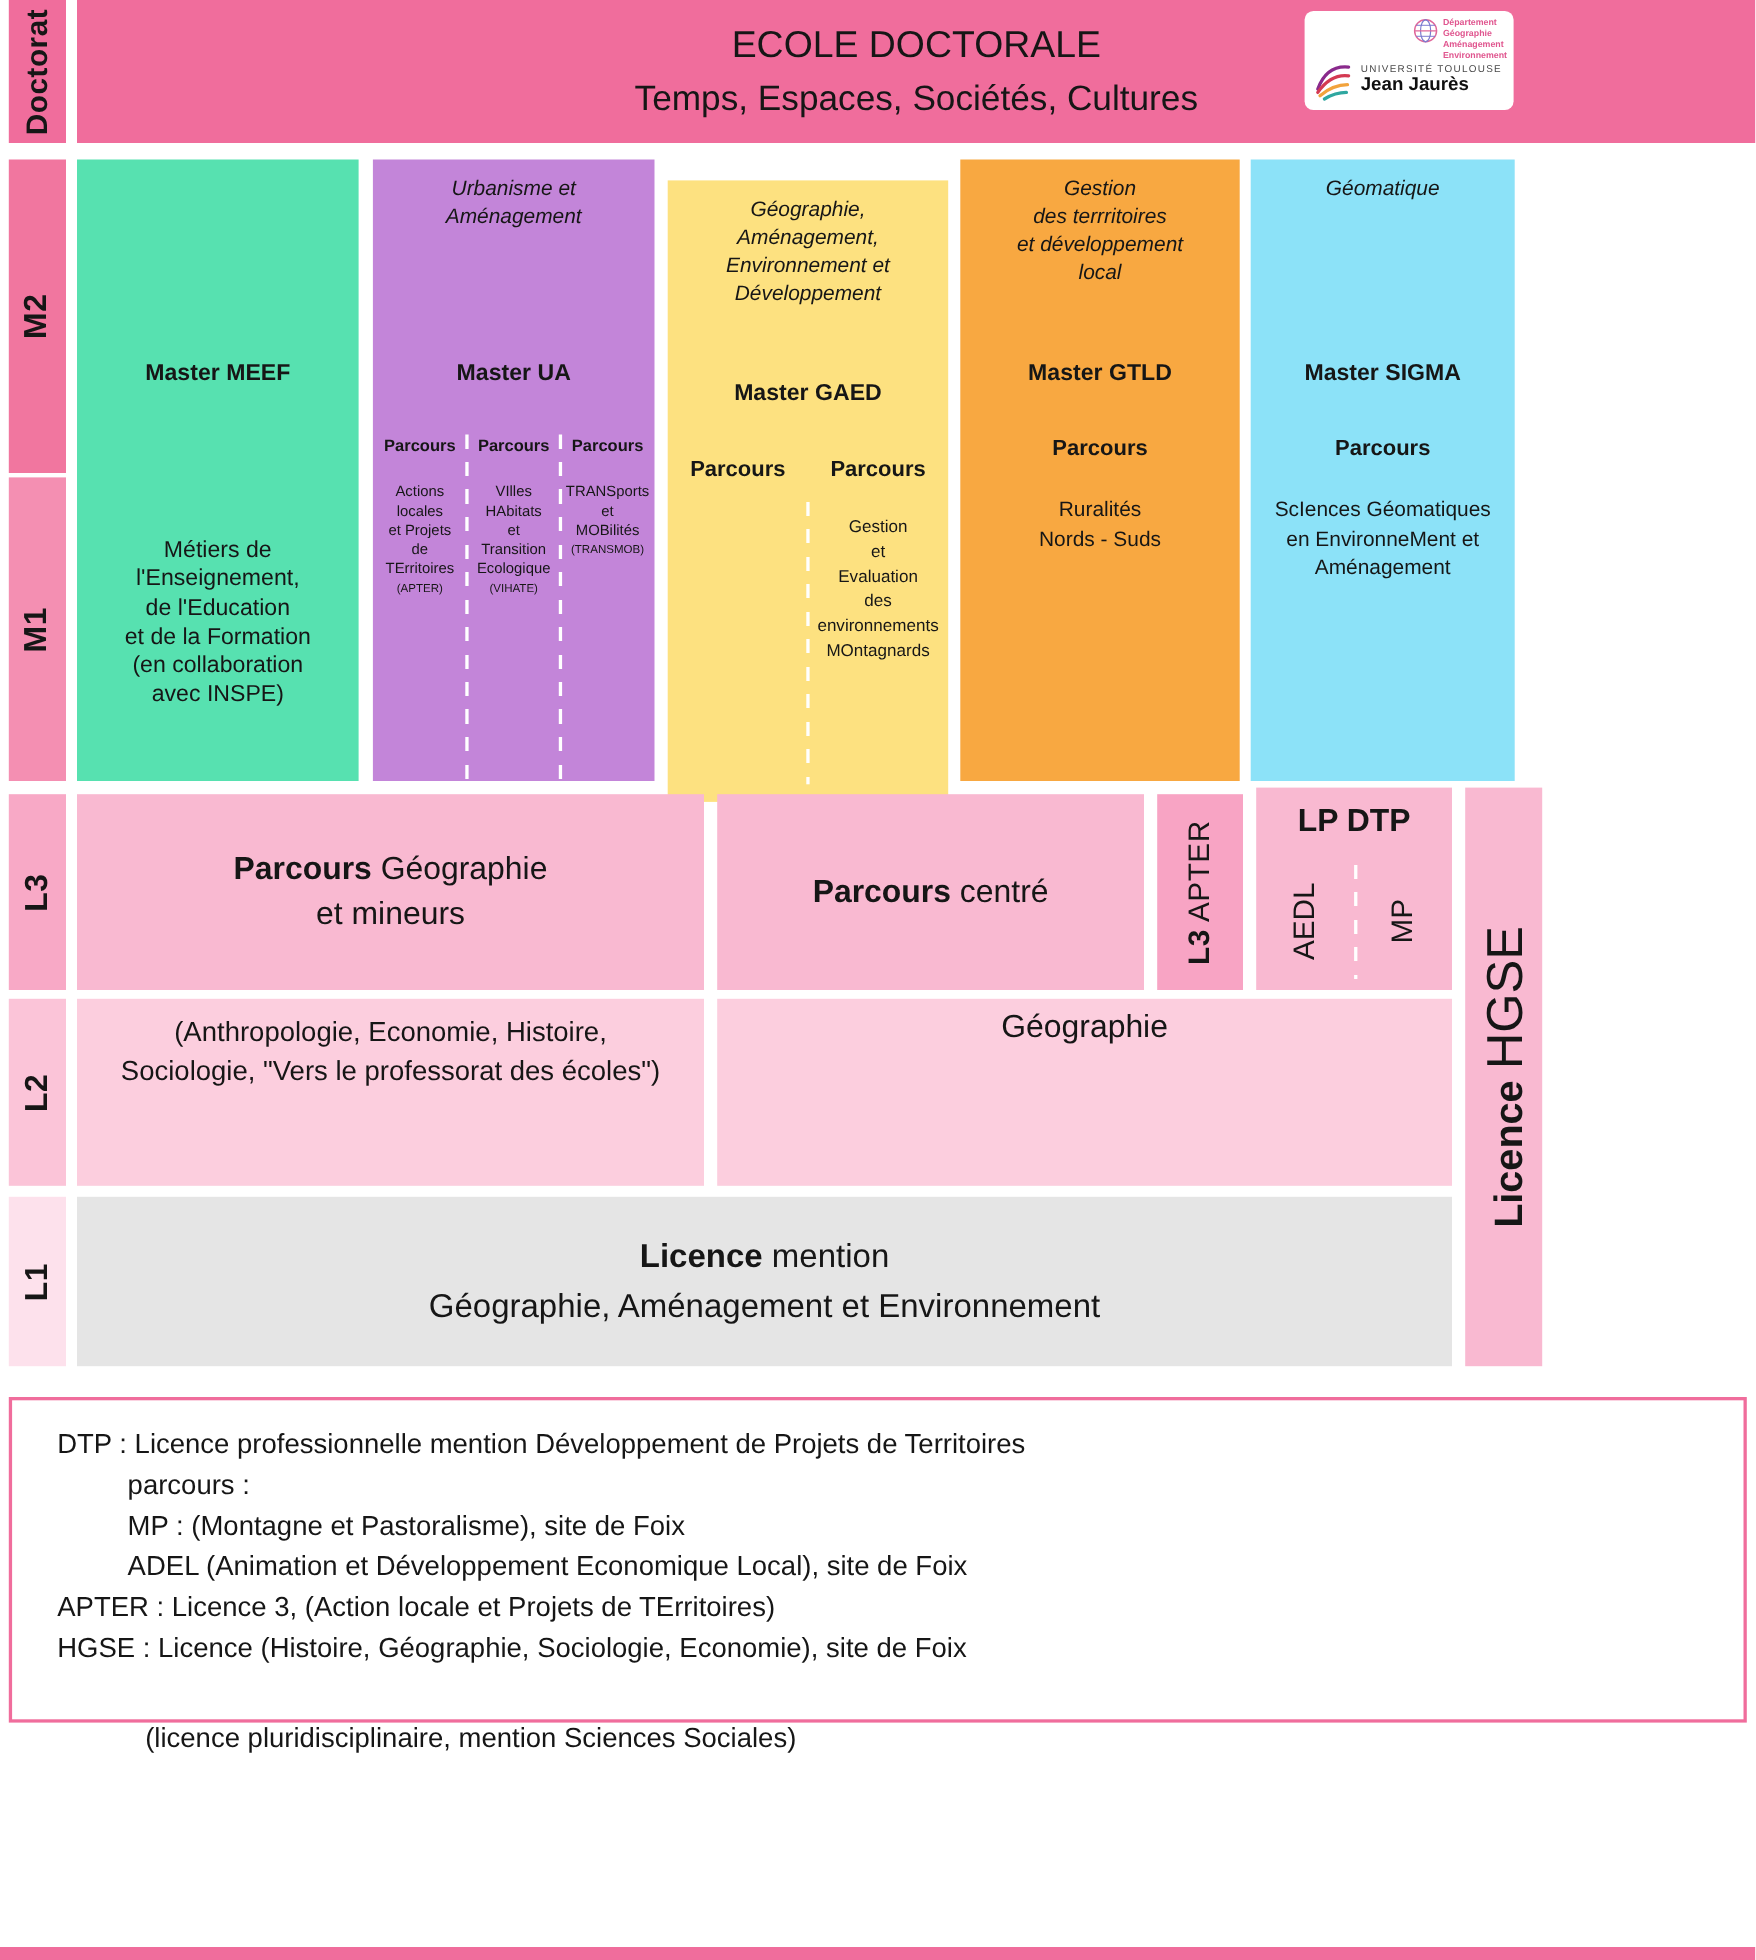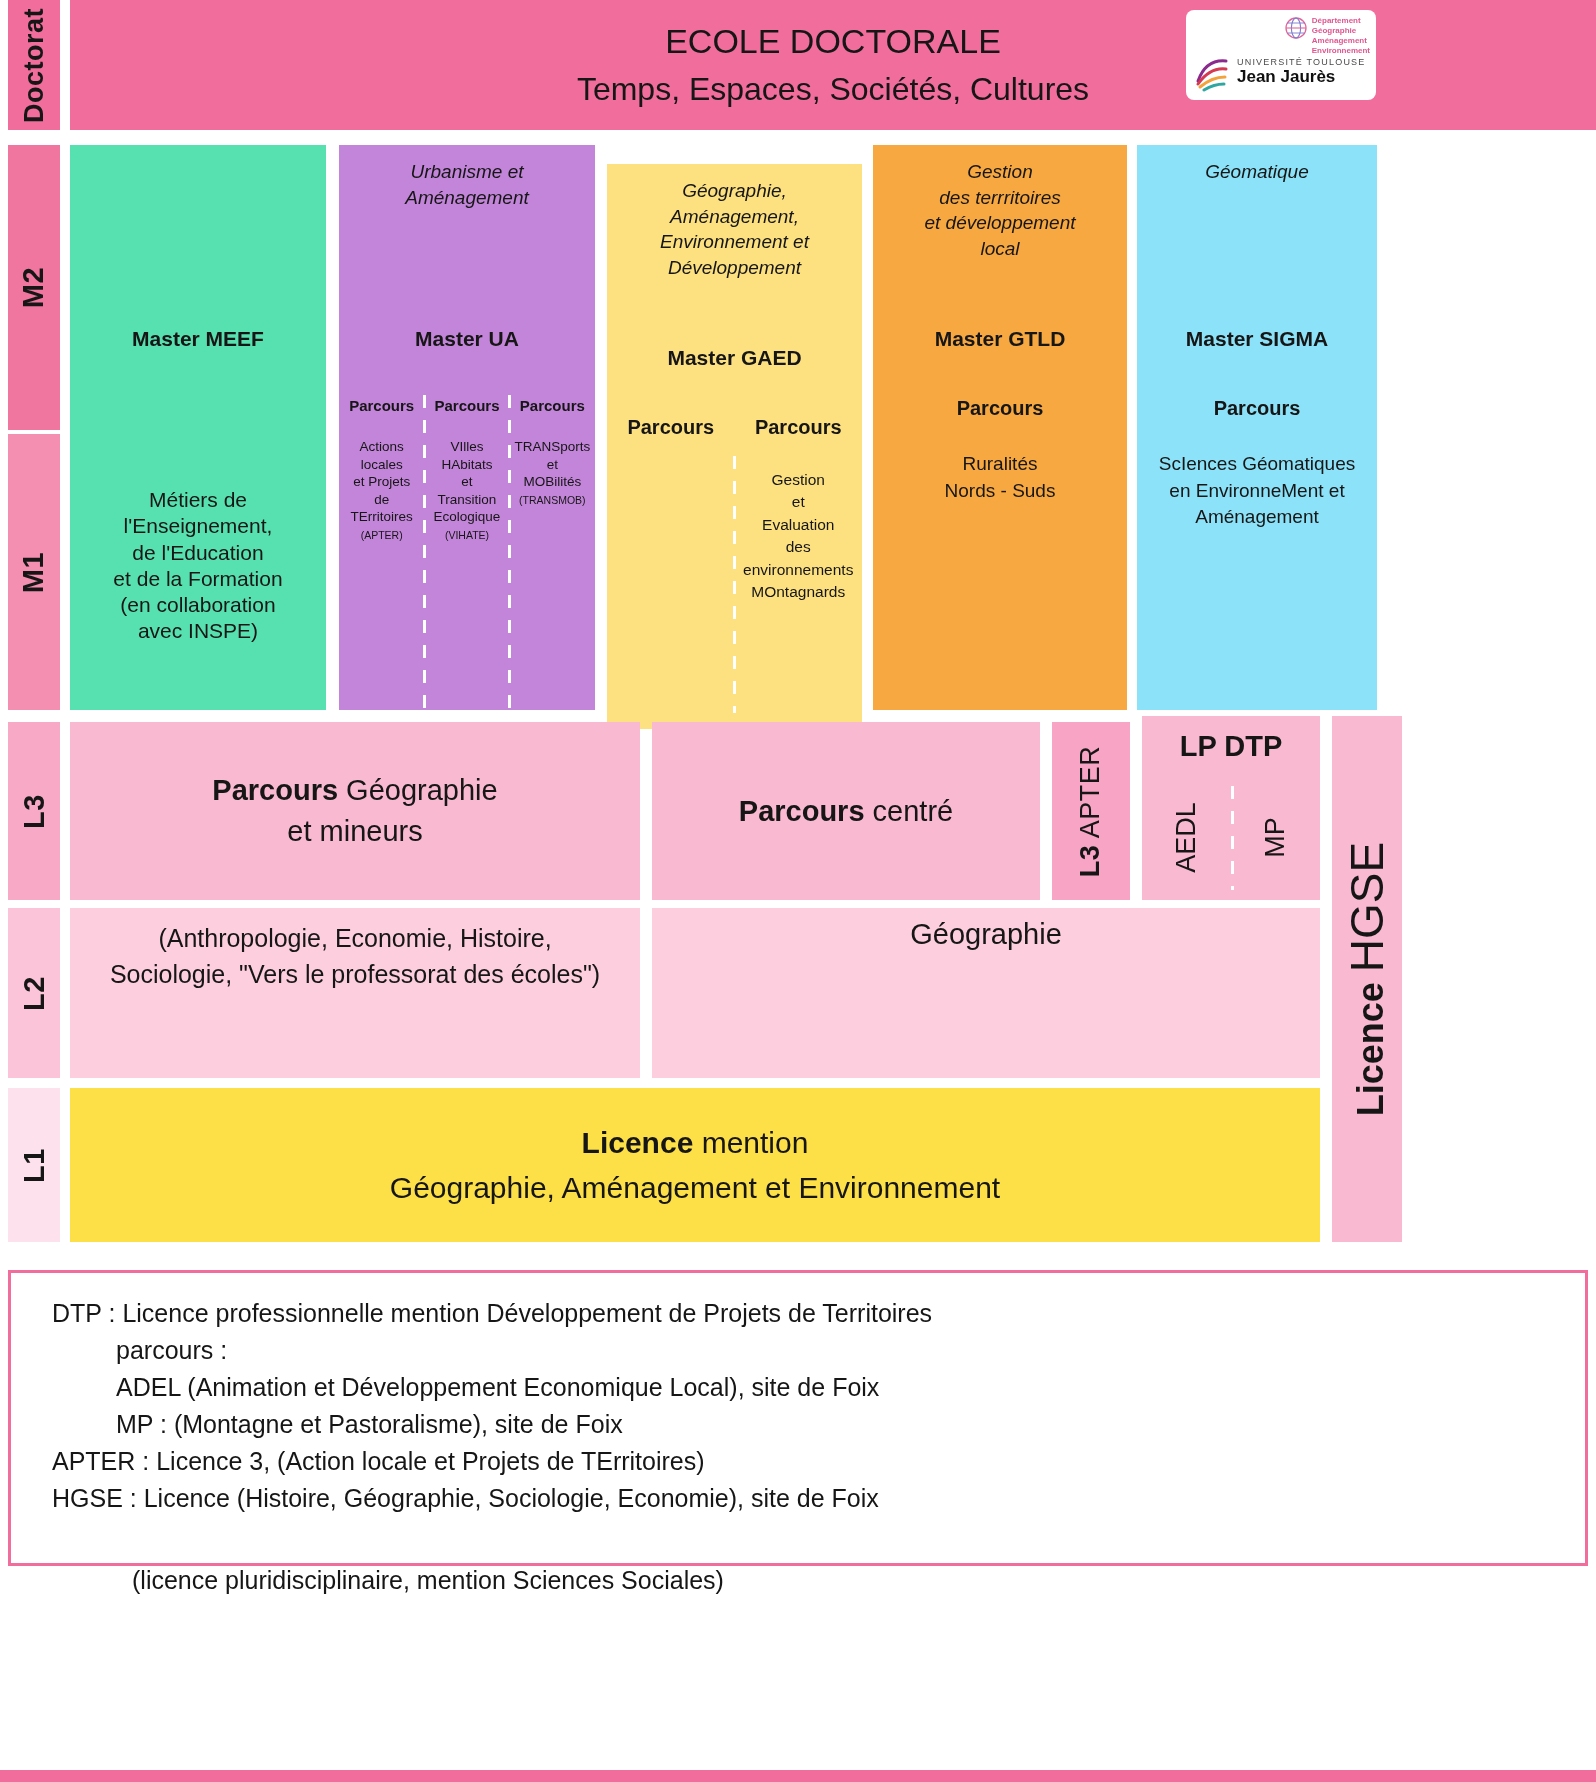--- a/index.html
+++ b/index.html
@@ -295,32 +295,32 @@
     <span class="hgse-inner">
       <span class="hb">Licence</span>
       <span class="hbig">HGSE</span>
     </span>
   </div>
 
   <div class="abs l2-minors pre" style="background-color: rgb(252, 206, 222);">(Anthropologie, Economie, Histoire,
 Sociologie, "Vers le professorat des écoles")</div>
   <div class="abs l2-geo" style="background-color: rgb(252, 206, 222);">Géographie</div>
 
-  <div class="abs l1-blk" style="background-color: #fde047;">
+  <div class="abs l1-blk" style="background-color: #e5e5e5;">
     <div>
       <span class="b">Licence</span><span> mention</span>
     </div>
     <div>Géographie, Aménagement et Environnement</div>
   </div>
 
   <div class="legend">
     <div class="lg">DTP : Licence professionnelle mention Développement de Projets de Territoires</div>
     <div class="lg ind1">parcours :</div>
+    <div class="lg ind1">MP : (Montagne et Pastoralisme), site de Foix</div>
     <div class="lg ind1">ADEL (Animation et Développement Economique Local), site de Foix</div>
-    <div class="lg ind1">MP : (Montagne et Pastoralisme), site de Foix</div>
     <div class="lg">APTER : Licence 3, (Action locale et Projets de TErritoires)</div>
     <div class="lg">HGSE : Licence (Histoire, Géographie, Sociologie, Economie), site de Foix</div>
     <div class="lg ind2">(licence pluridisciplinaire, mention Sciences Sociales)</div>
   </div>
 
   <div class="footer-strip" style="background-color: rgb(240, 109, 156);"></div>
 
 </div>
 
 </body></html>

